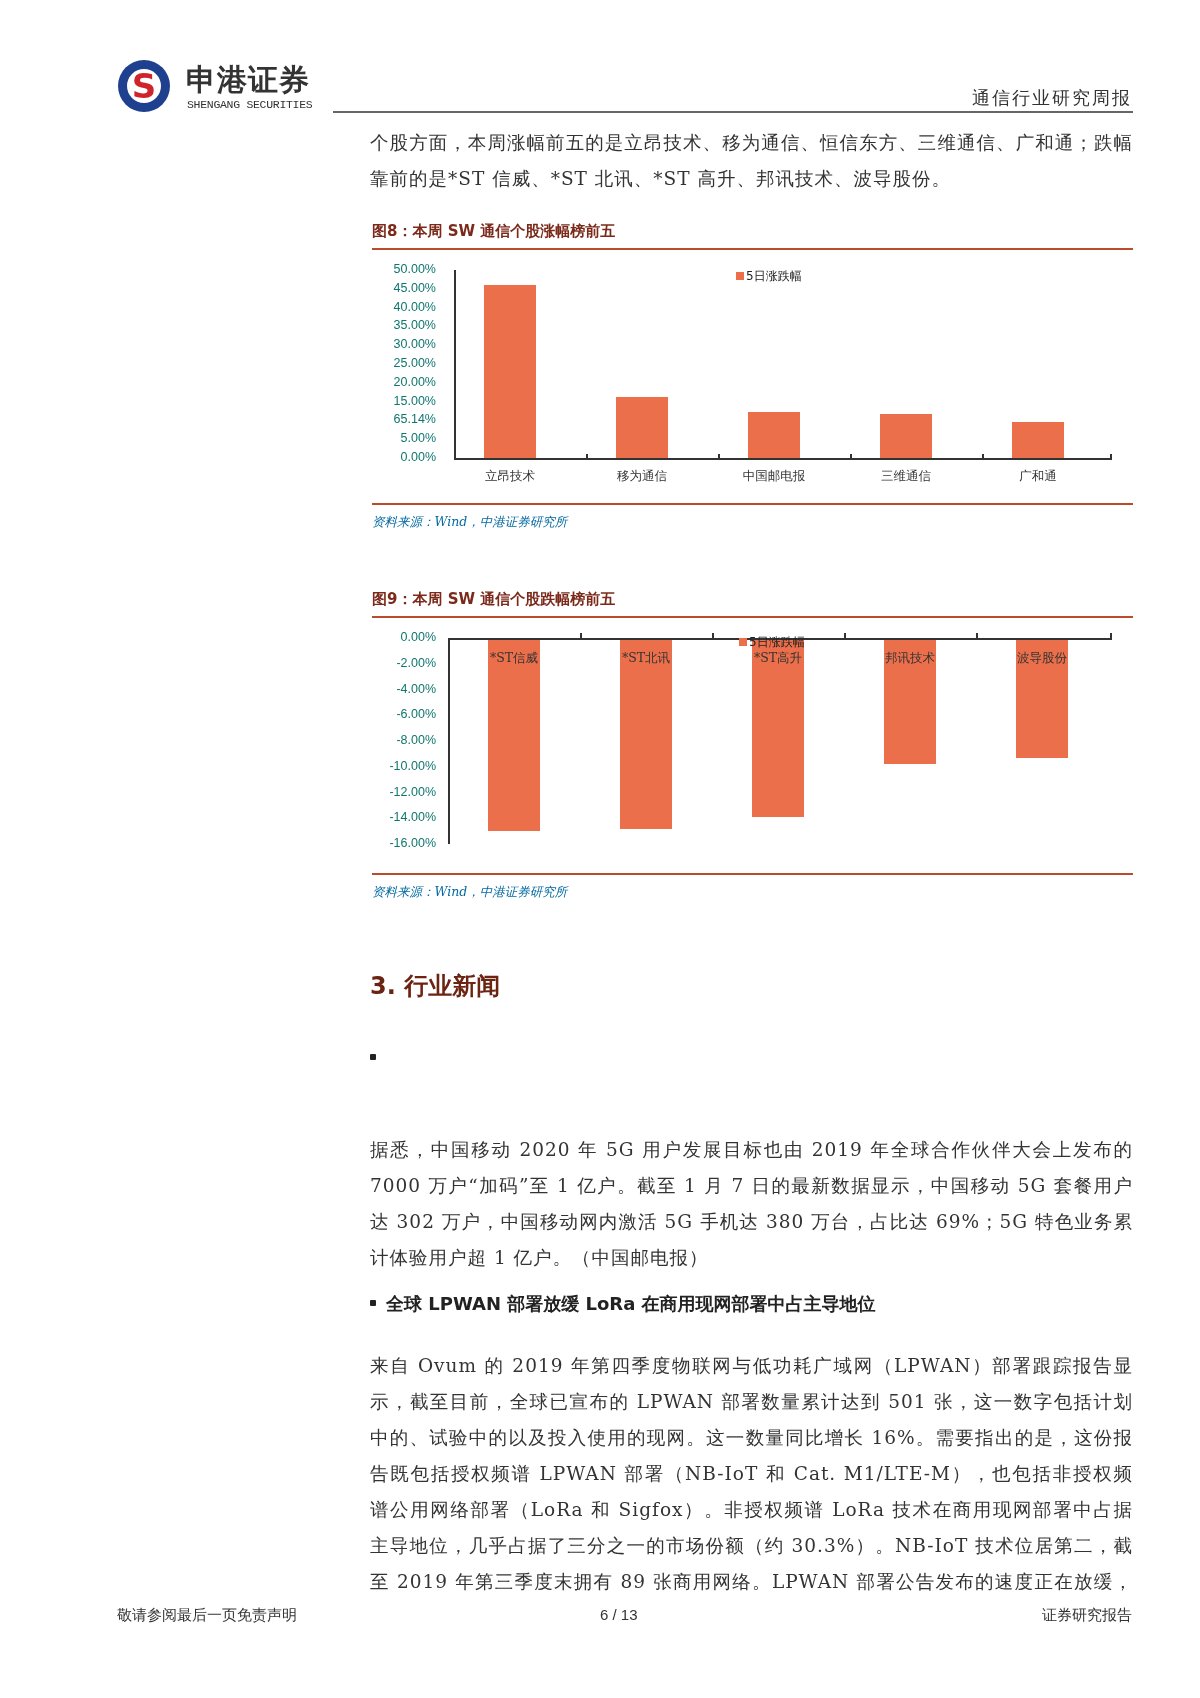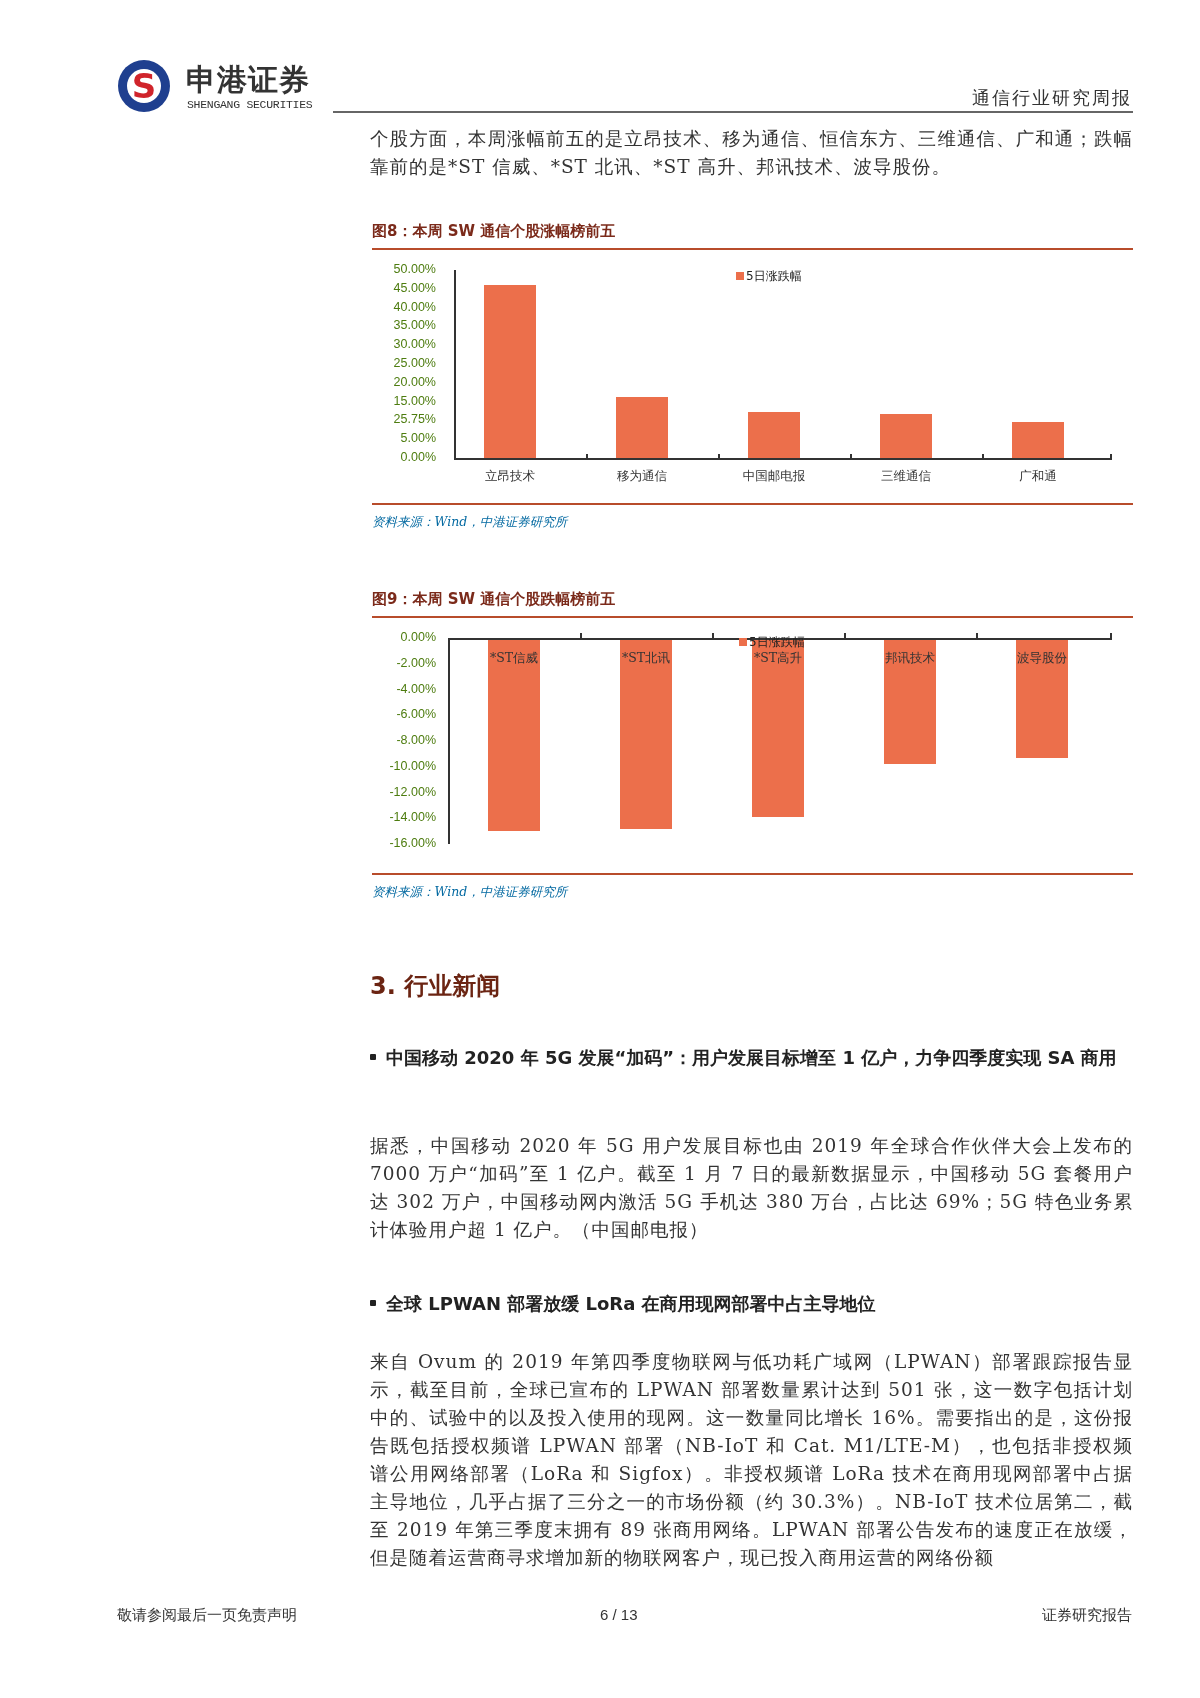--- a/index.html
+++ b/index.html
@@ -7,30 +7,30 @@
   .abs{position:absolute;}
   
   .logo-circle{left:118px;top:60px;width:52px;height:52px;border-radius:50%;background:#1f3f8f;}
   .logo-inner{left:127px;top:69px;width:34px;height:34px;border-radius:50%;background:#fff;}
   .logo-s{left:127px;top:66px;width:34px;height:40px;color:#d0242b;font-family:"DejaVu Sans",sans-serif;font-weight:bold;font-size:34px;line-height:40px;text-align:center;}
   .brand-cn{left:186px;top:60px;font-family:"DejaVu Sans",sans-serif;font-weight:bold;font-size:30px;color:#333;letter-spacing:1px;}
   .brand-en{left:187px;top:98px;font-family:Liberation Mono, monospace;font-size:11.5px;color:#333;letter-spacing:-0.3px;}
   .header-line{left:333px;top:111px;width:800px;height:2px;background:#666;}
   .header-title{right:68px;top:86px;font-size:18px;color:#333;letter-spacing:2px;}
   
-  .para{left:370px;width:763px;font-size:18.5px;line-height:28px;color:#333;text-align:justify;letter-spacing:1px;}
+  .para{left:370px;width:763px;font-size:18.5px;line-height:36px;color:#333;text-align:justify;letter-spacing:1px;}
   .fig-title{left:372px;font-family:"DejaVu Sans",sans-serif;font-weight:bold;font-size:15px;color:#7b2a1a;}
   .fig-line{left:372px;width:761px;height:2px;background:#b84c2b;}
   .source{left:372px;font-size:12.5px;font-style:italic;color:#0369a1;}
   .section-title{left:370px;top:970px;font-family:"DejaVu Sans",sans-serif;font-weight:bold;font-size:24px;color:#6b2412;}
   .bullet-head{left:370px;width:765px;font-family:"DejaVu Sans",sans-serif;font-weight:bold;font-size:18px;line-height:32px;color:#222;}
   .bullet-dot{display:inline-block;width:6px;height:6px;background:#222;border-radius:1px;margin-right:10px;vertical-align:middle;position:relative;top:-2px;}
   
   .chart{left:372px;width:760px;}
-  .ytick{position:absolute;font-family:"Liberation Sans",sans-serif;font-size:12.5px;color:#4d7c0f;text-align:right;width:64px;}
+  .ytick{position:absolute;font-family:"Liberation Sans",sans-serif;font-size:12.5px;color:#0f766e;text-align:right;width:64px;}
   .axis{position:absolute;background:#333;}
   .bar{position:absolute;background:#ec6f4b;}
   .xlabel{position:absolute;font-size:12.5px;color:#333;text-align:center;width:110px;}
   .legend{position:absolute;font-family:"DejaVu Sans",sans-serif;font-size:12px;color:#222;white-space:nowrap;margin-left:24px;}
   .legend .sw{display:inline-block;width:8px;height:8px;background:#ec6f4b;margin-right:2px;}
   .tick{position:absolute;width:2px;height:5px;background:#333;}
   
   .footer{font-size:15px;color:#333;}
 </style>
 </head>
@@ -52,21 +52,21 @@
 <div class="abs chart" style="top:258px;height:235px;">
 
   <div class="ytick" style="left:0;top:4px;">50.00%</div>
   <div class="ytick" style="left:0;top:22.8px;">45.00%</div>
   <div class="ytick" style="left:0;top:41.6px;">40.00%</div>
   <div class="ytick" style="left:0;top:60.4px;">35.00%</div>
   <div class="ytick" style="left:0;top:79.2px;">30.00%</div>
   <div class="ytick" style="left:0;top:98px;">25.00%</div>
   <div class="ytick" style="left:0;top:116.8px;">20.00%</div>
   <div class="ytick" style="left:0;top:135.6px;">15.00%</div>
-  <div class="ytick" style="left:0;top:154.4px;">25.75%</div>
+  <div class="ytick" style="left:0;top:154.4px;">65.14%</div>
   <div class="ytick" style="left:0;top:173.2px;">5.00%</div>
   <div class="ytick" style="left:0;top:192px;">0.00%</div>
 
   <div class="axis" style="left:82px;top:12px;width:2px;height:190px;"></div>
   <div class="axis" style="left:82px;top:200px;width:658px;height:2px;"></div>
   <div class="tick" style="left:214px;top:196px;"></div>
   <div class="tick" style="left:346px;top:196px;"></div>
   <div class="tick" style="left:478px;top:196px;"></div>
   <div class="tick" style="left:610px;top:196px;"></div>
   <div class="tick" style="left:738px;top:196px;"></div>
@@ -125,21 +125,21 @@
   <div class="xlabel" style="left:615px;top:24px;">波导股份</div>
 
   <div class="legend" style="left:343px;top:8px;"><span class="sw"></span><span>5日涨跌幅</span></div>
 </div>
 
 <div class="abs fig-line" style="top:873px;"></div>
 <div class="abs source" style="top:884px;">资料来源：Wind，中港证券研究所</div>
 
 <div class="abs section-title">3. 行业新闻</div>
 
-<div class="abs bullet-head" style="top:1042px;"><span class="bullet-dot"></span><span>中国移动 2020 年 5G 发展“加码”：用户发展目标增至 1 亿户，力争四季度实现 SA 商用</span></div>
+<div class="abs bullet-head" style="top:1042px;"><span class="bullet-dot"></span></div>
 <div class="abs para" style="top:1132px;">据悉，中国移动 2020 年 5G 用户发展目标也由 2019 年全球合作伙伴大会上发布的 7000 万户“加码”至 1 亿户。截至 1 月 7 日的最新数据显示，中国移动 5G 套餐用户达 302 万户，中国移动网内激活 5G 手机达 380 万台，占比达 69%；5G 特色业务累计体验用户超 1 亿户。（中国邮电报）</div>
 
 <div class="abs bullet-head" style="top:1288px;"><span class="bullet-dot"></span><span>全球 LPWAN 部署放缓 LoRa 在商用现网部署中占主导地位</span></div>
 <div class="abs para" style="top:1348px;height:252px;overflow:hidden;">来自 Ovum 的 2019 年第四季度物联网与低功耗广域网（LPWAN）部署跟踪报告显示，截至目前，全球已宣布的 LPWAN 部署数量累计达到 501 张，这一数字包括计划中的、试验中的以及投入使用的现网。这一数量同比增长 16%。需要指出的是，这份报告既包括授权频谱 LPWAN 部署（NB-IoT 和 Cat. M1/LTE-M），也包括非授权频谱公用网络部署（LoRa 和 Sigfox）。非授权频谱 LoRa 技术在商用现网部署中占据主导地位，几乎占据了三分之一的市场份额（约 30.3%）。NB-IoT 技术位居第二，截至 2019 年第三季度末拥有 89 张商用网络。LPWAN 部署公告发布的速度正在放缓，但是随着运营商寻求增加新的物联网客户，现已投入商用运营的网络份额</div>
 
 <div class="abs footer" style="left:117px;top:1606px;">敬请参阅最后一页免责声明</div>
 <div class="abs footer" style="left:600px;top:1606px;font-family:'Liberation Sans',sans-serif;">6 / 13</div>
 <div class="abs footer" style="right:68px;top:1606px;">证券研究报告</div>
 
 </body></html>

